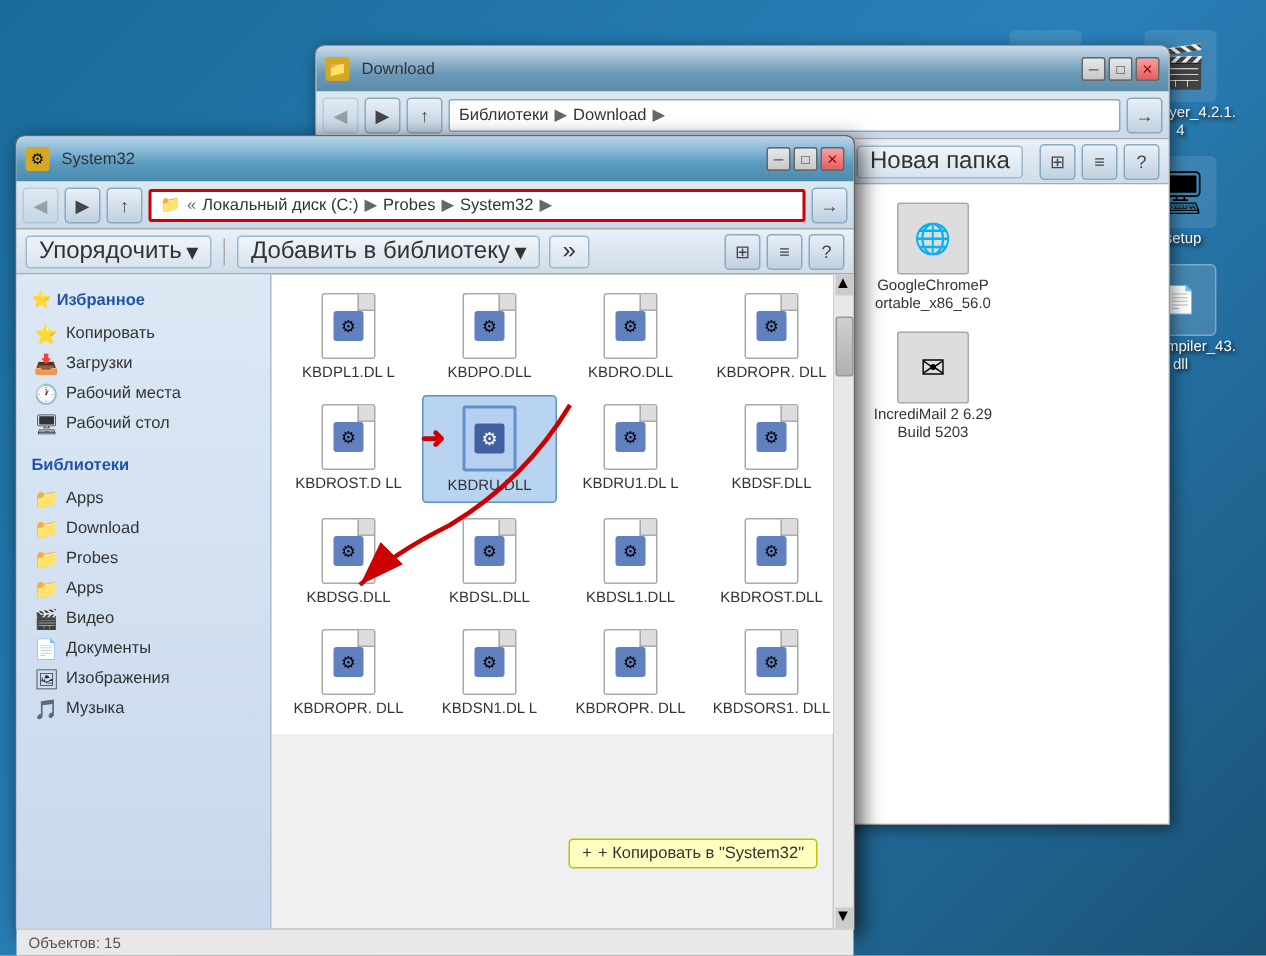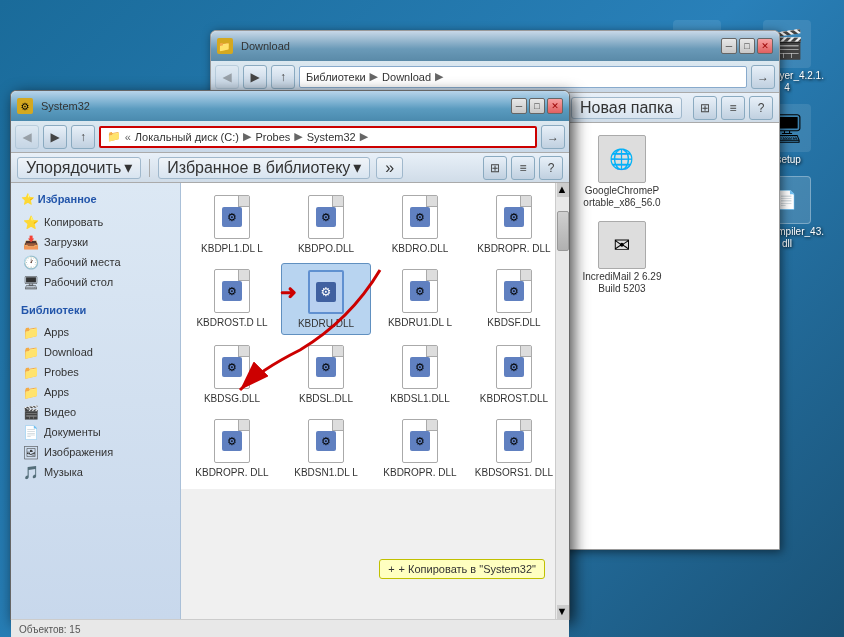--- a/index.html
+++ b/index.html
@@ -524,21 +524,21 @@
       </div>
     </div>
 
     <div class="toolbar">
       <div class="toolbar-btn">
         <span>Упорядочить</span>
         <span>▾</span>
       </div>
       <div class="toolbar-sep"></div>
       <div class="toolbar-btn">
-        <span>Избранное в библиотеку</span>
+        <span>Добавить в библиотеку</span>
         <span>▾</span>
       </div>
       <div class="toolbar-btn">
         <span>»</span>
       </div>
       <div style="margin-left:auto;display:flex;gap:4px;">
         <div class="nav-btn">⊞</div>
         <div class="nav-btn">≡</div>
         <div class="nav-btn">?</div>
       </div>

